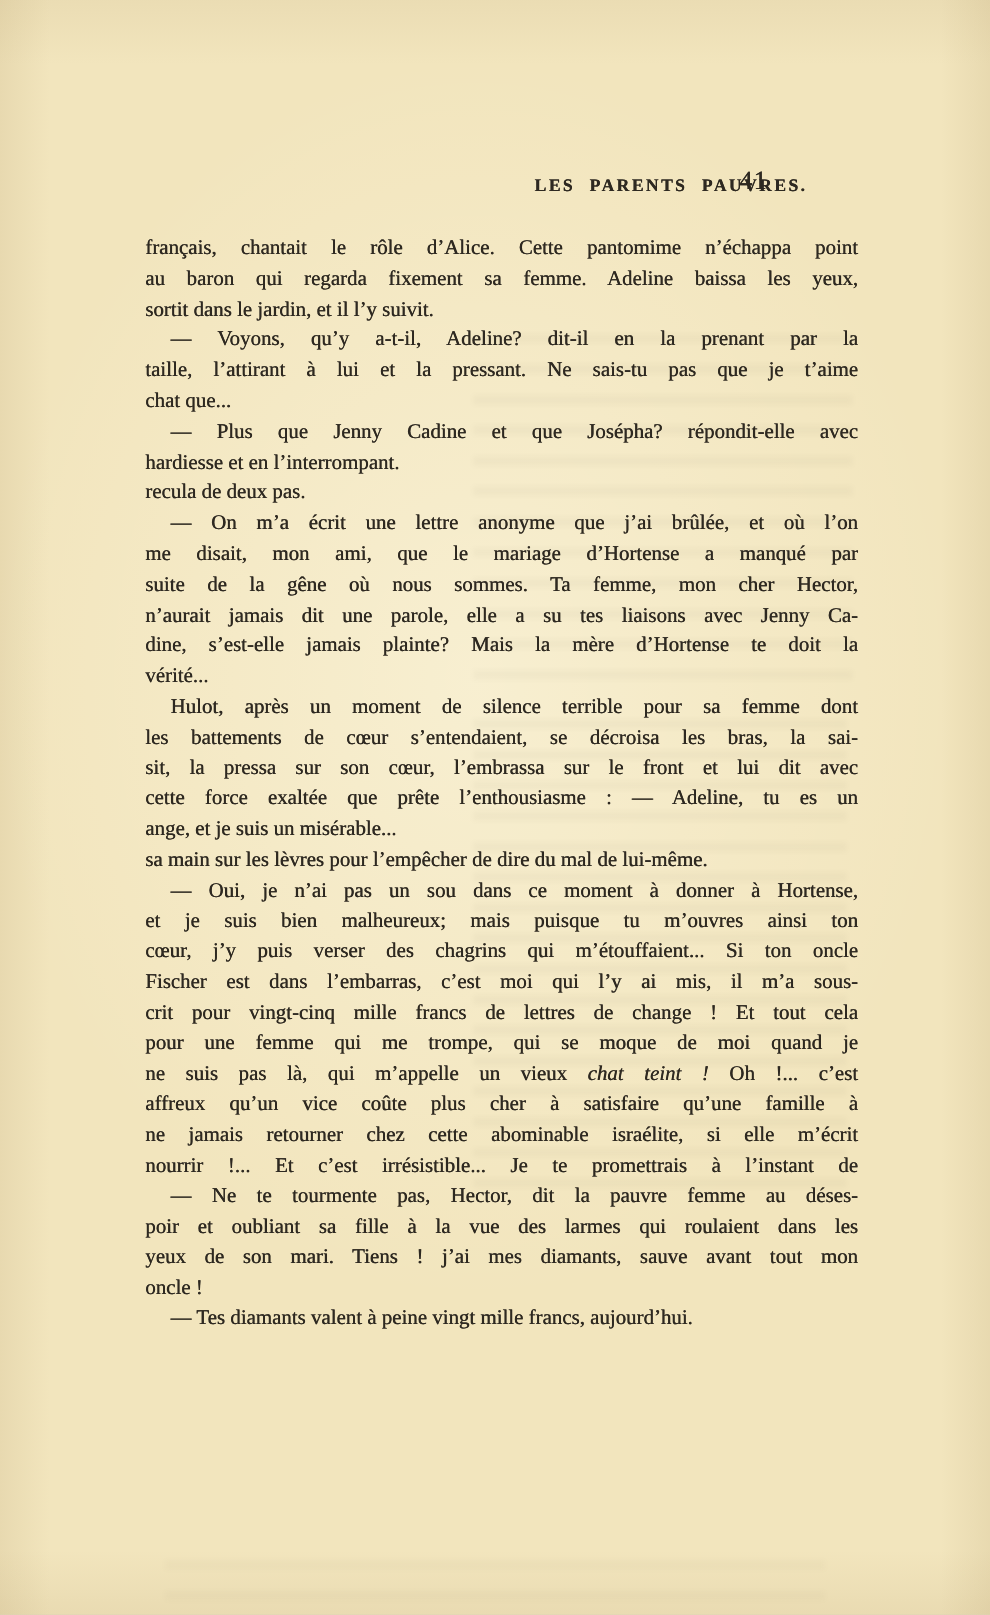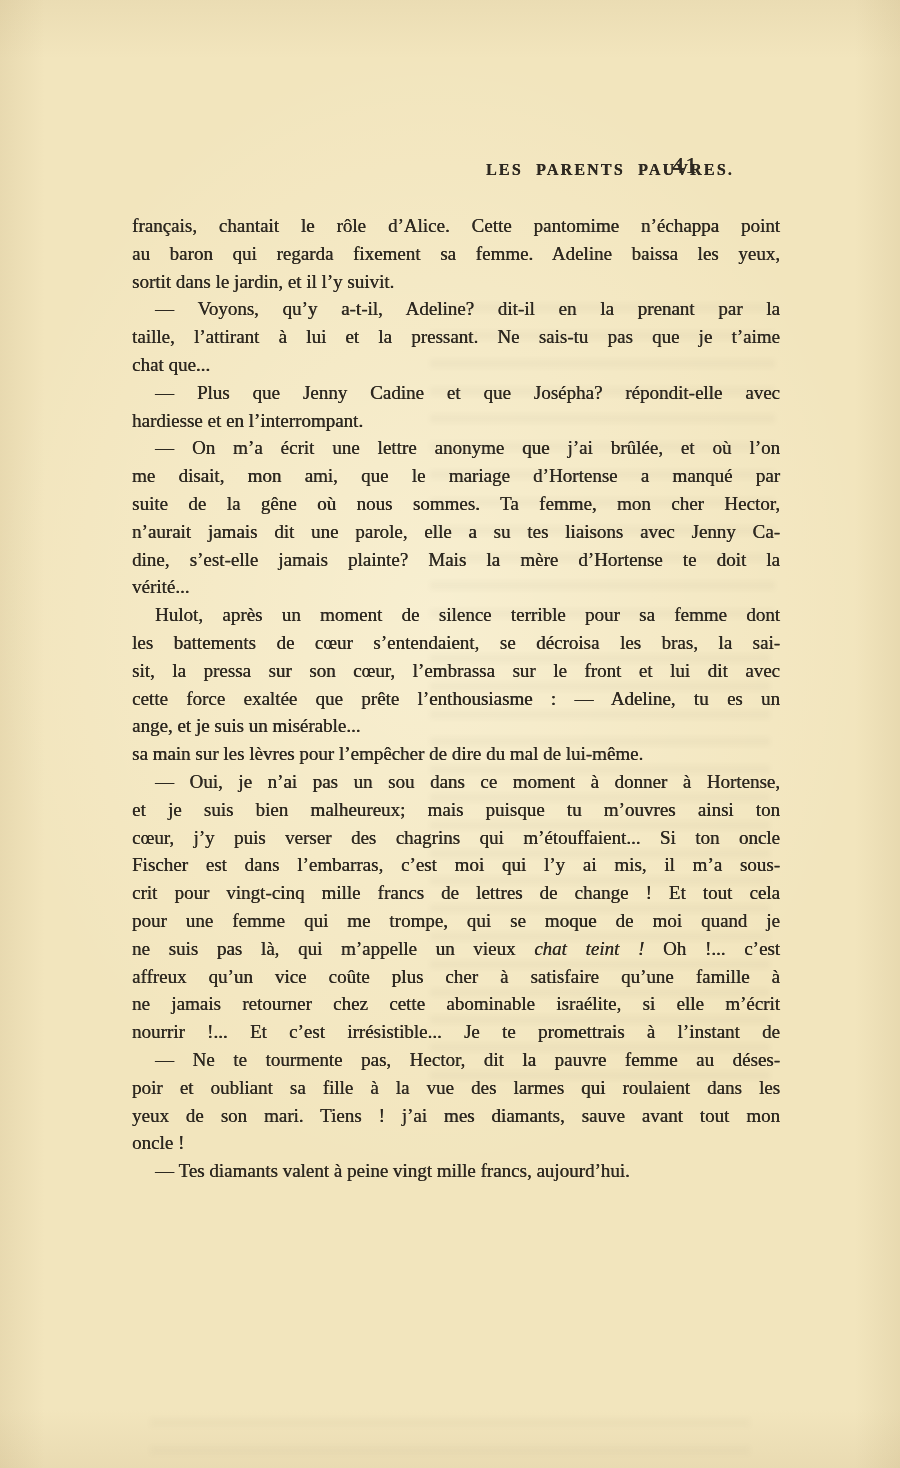--- a/index.html
+++ b/index.html
@@ -86,20 +86,21 @@
       <div>
         <div class="line indent">— Voyons, qu’y a-t-il, Adeline? dit-il en la prenant par la</div>
         <div class="line">taille, l’attirant à lui et la pressant. Ne sais-tu pas que je t’aime</div>
         <div class="line last">chat que...</div>
       </div>
       <div>
         <div class="line indent">— Plus que Jenny Cadine et que Josépha? répondit-elle avec</div>
         <div class="line last">hardiesse et en l’interrompant.</div>
       </div>
       <div>
+        <div class="line last">recula de deux pas.</div>
       </div>
       <div>
         <div class="line indent">— On m’a écrit une lettre anonyme que j’ai brûlée, et où l’on</div>
         <div class="line">me disait, mon ami, que le mariage d’Hortense a manqué par</div>
         <div class="line">suite de la gêne où nous sommes. Ta femme, mon cher Hector,</div>
         <div class="line">n’aurait jamais dit une parole, elle a su tes liaisons avec Jenny Ca-</div>
         <div class="line">dine, s’est-elle jamais plainte? Mais la mère d’Hortense te doit la</div>
         <div class="line last">vérité...</div>
       </div>
       <div>

